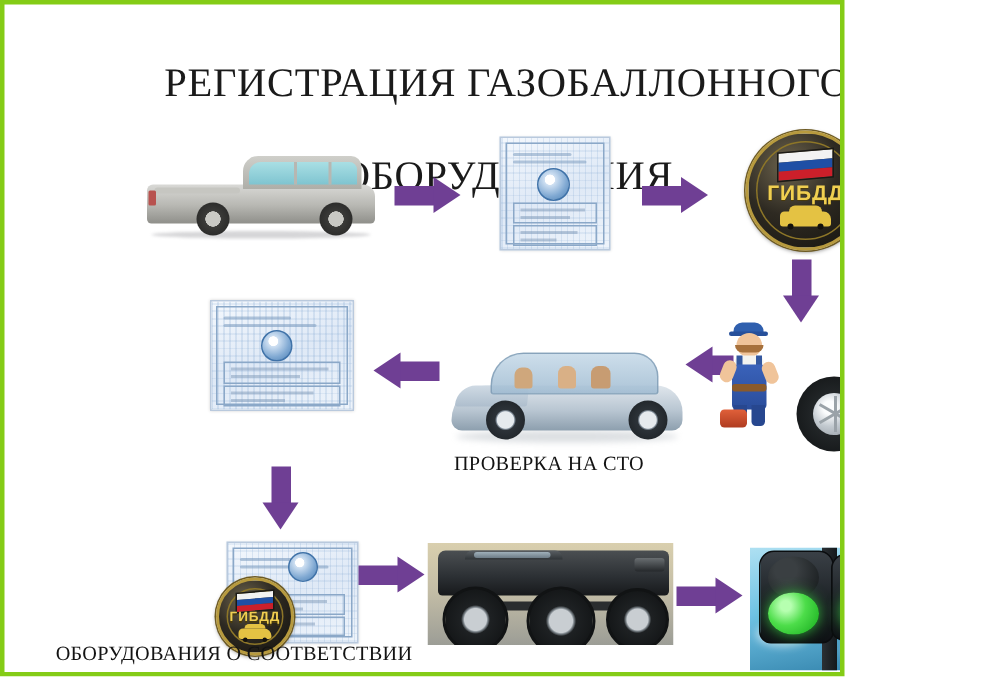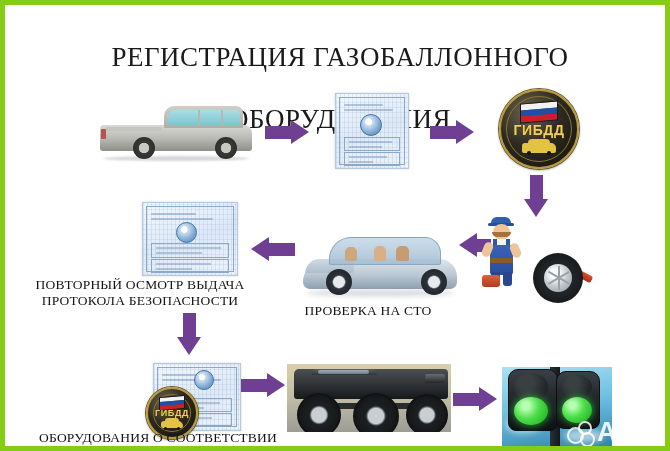--- a/index.html
+++ b/index.html
@@ -2,24 +2,24 @@
 <html lang="ru"><head>
 <meta charset="utf-8">
 <style>
   html,body{margin:0;padding:0;background:#fff;}
   body{
     font-family:"Liberation Serif", serif;
     -webkit-font-smoothing:antialiased;
   }
   #canvas{
     position:relative;
-    width:670px;height:451px;
+    width:563px;height:451px;
     background:#ffffff;
     overflow:hidden;
-    border:5px solid #84cc16;
+    border:3px solid #84cc16;
     box-sizing:border-box;
   }
   
   .title{
     position:absolute;left:0;top:6px;width:670px;
     text-align:center;
     font-family:"Liberation Serif", serif;
     font-size:27px;line-height:31px;
     letter-spacing:.5px;
     color:#1a1a1a;
@@ -393,22 +393,20 @@
   <div class="wheelprop" style="left:528px;top:248px;width:50px;height:50px;">
     <div class="wrench"></div>
     <div class="tyre"></div>
     <div class="rim">
       <div class="spoke" style="transform:rotate(0deg)"></div>
       <div class="spoke" style="transform:rotate(60deg)"></div>
       <div class="spoke" style="transform:rotate(120deg)"></div>
     </div>
   </div>
 
-  <div class="cap" style="left:10px;top:272px;width:250px;">ПОВТОРНЫЙ ОСМОТР ВЫДАЧА
-ПРОТОКОЛА БЕЗОПАСНОСТИ</div>
 
   <div class="cap" style="left:278px;top:298px;width:170px;">ПРОВЕРКА НА СТО</div>
 
 
   <div class="arrow ar-d" style="left:172px;top:308px;width:25px;height:46px;">
     <div class="shaft"></div>
     <div class="head"></div>
   </div>
 
   <div class="doc" style="left:148px;top:358px;width:86px;height:66px;">

